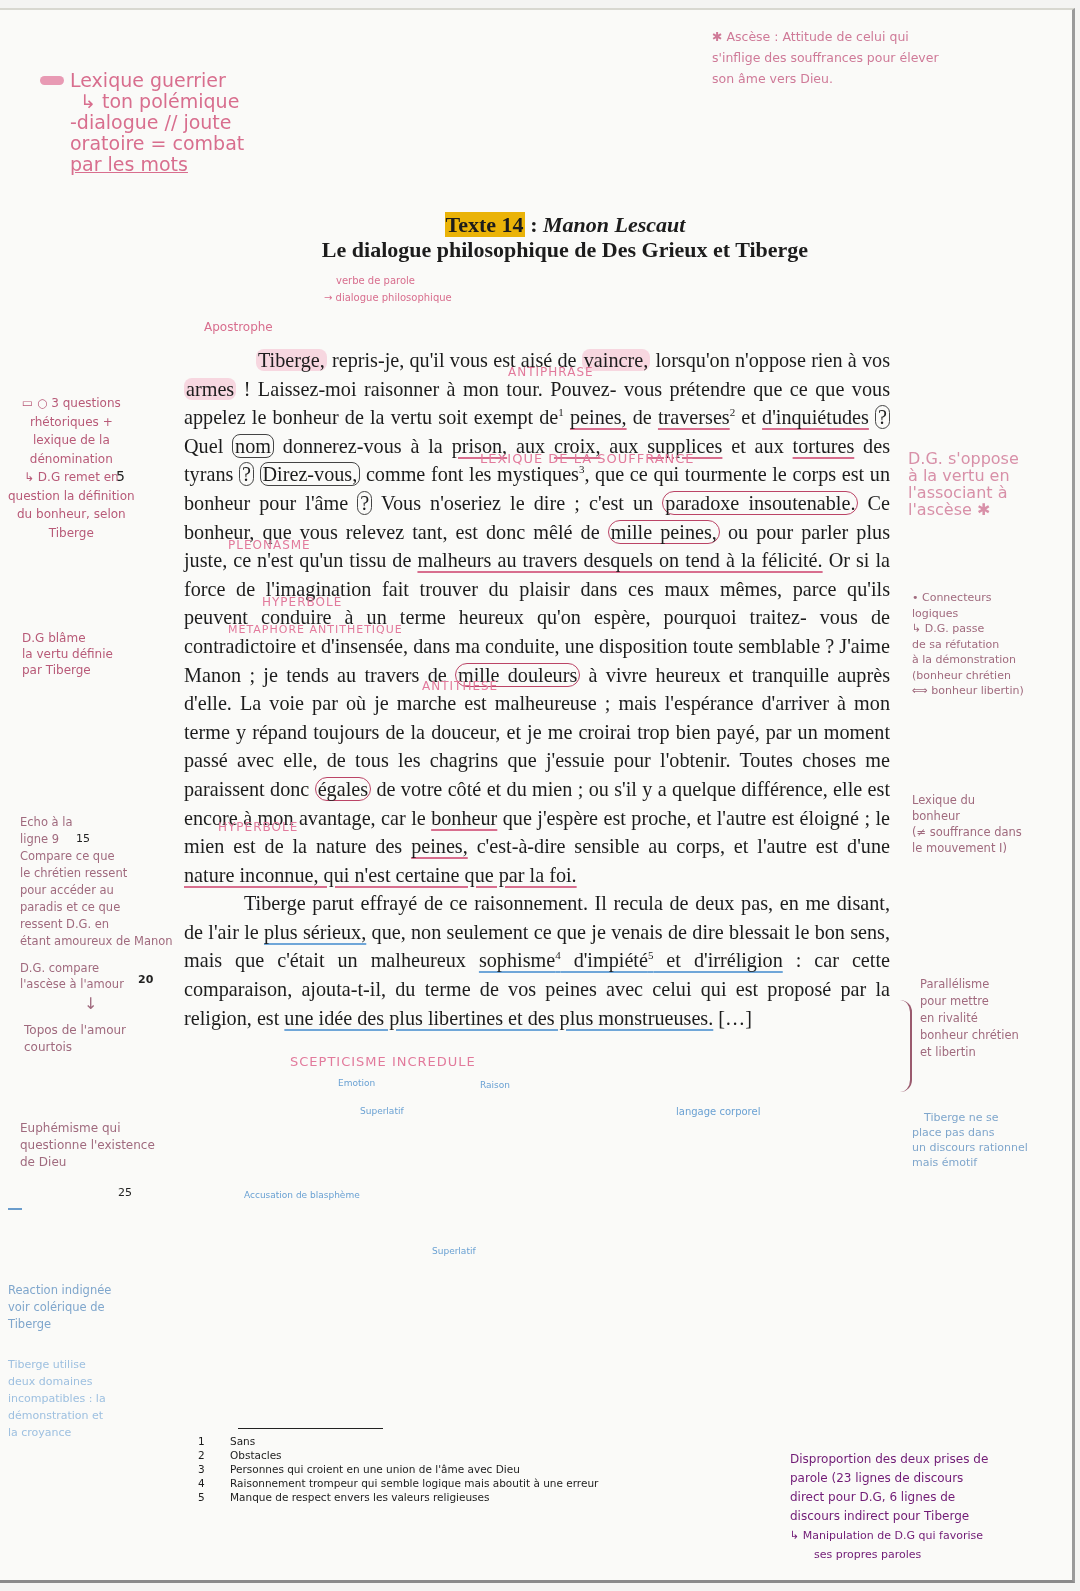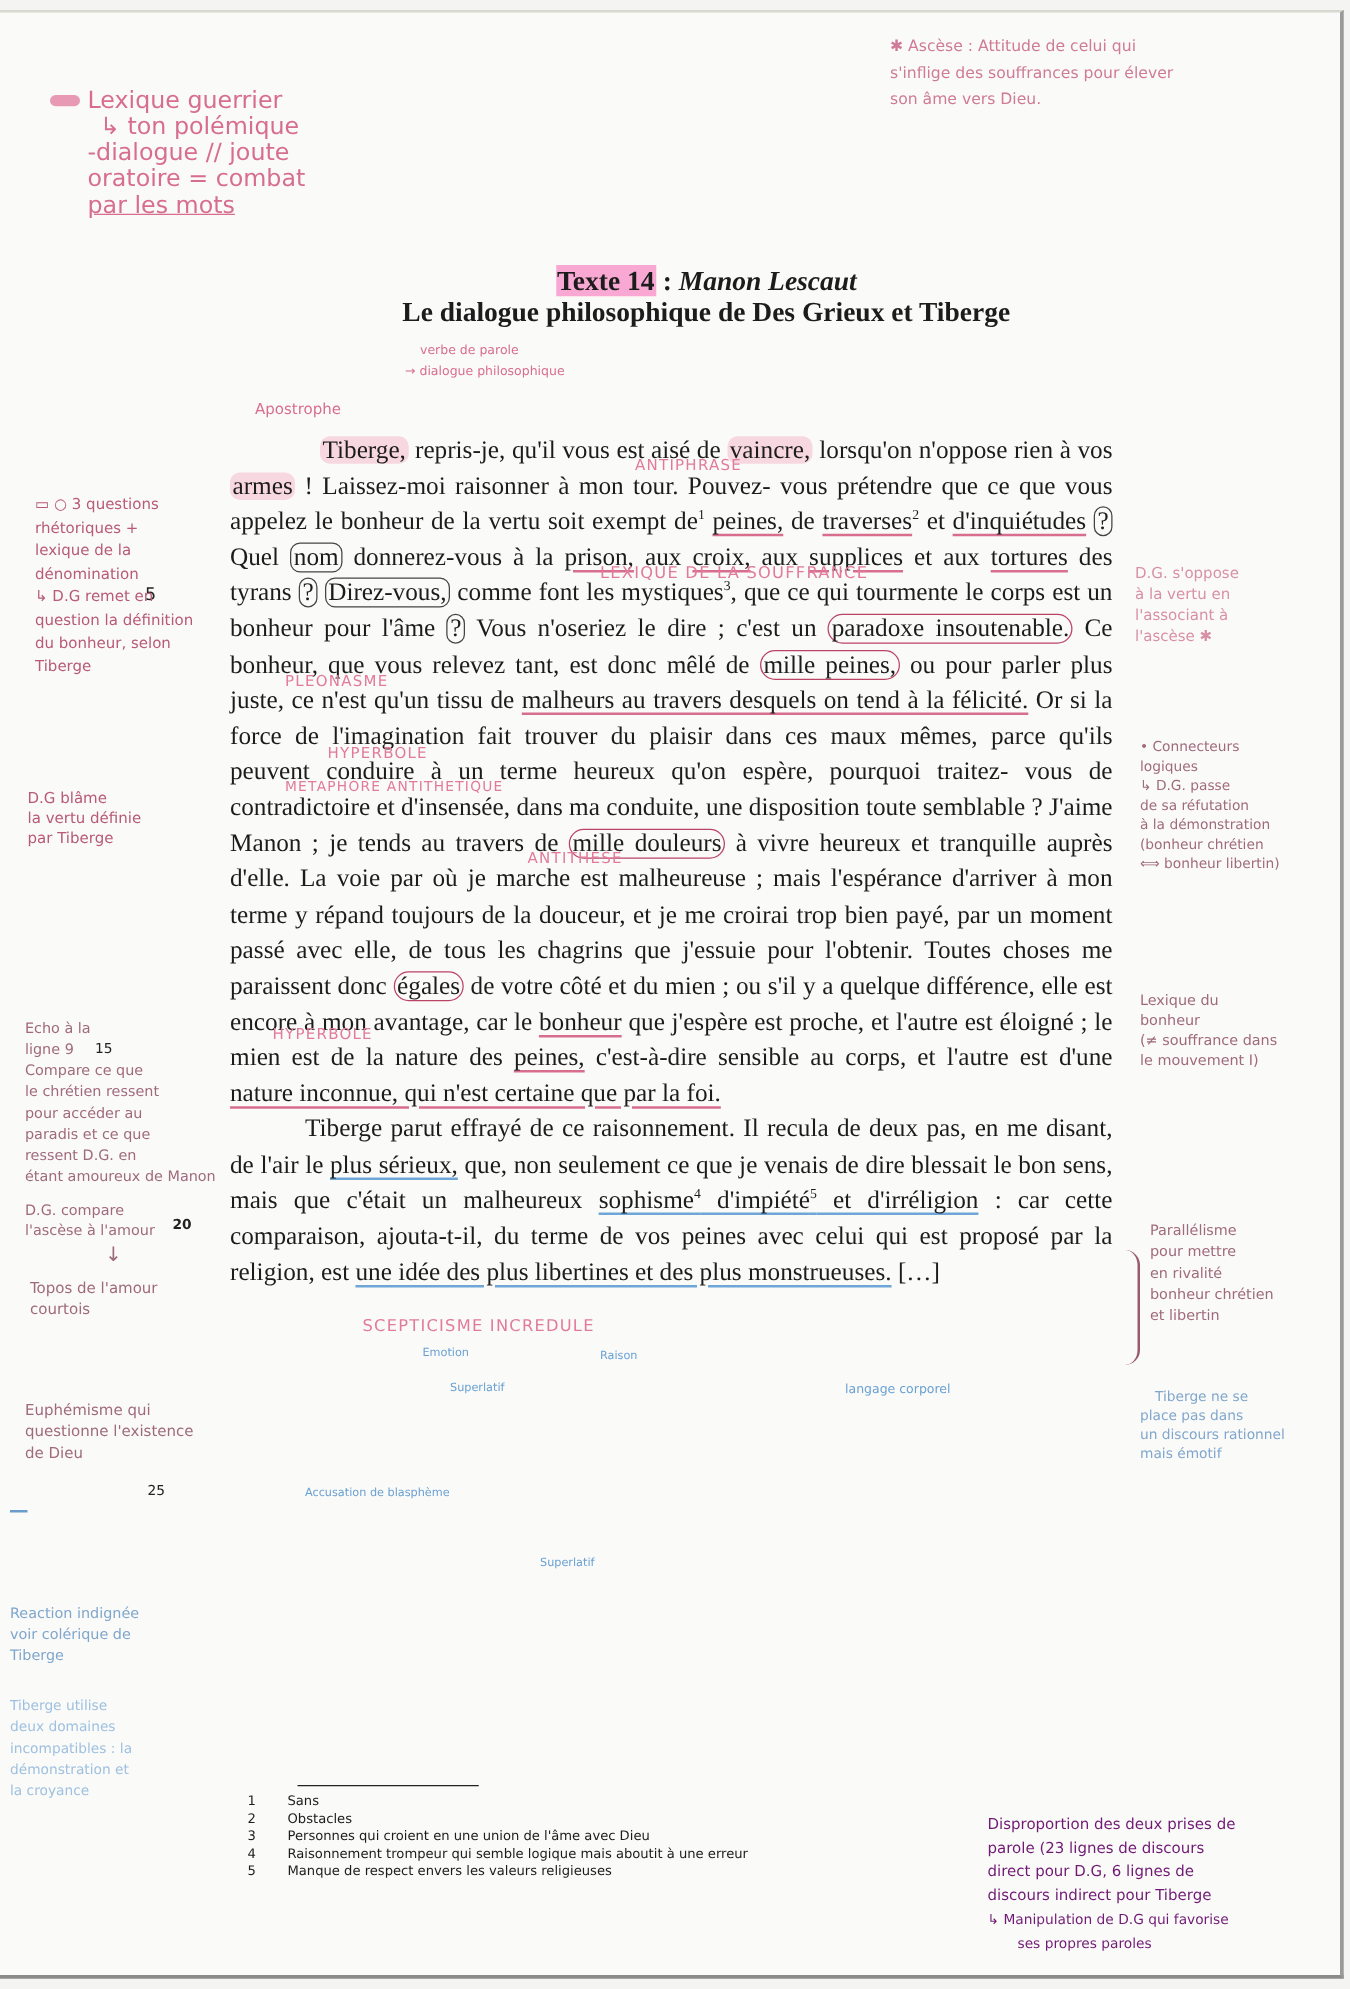--- a/index.html
+++ b/index.html
@@ -18,21 +18,21 @@
   }
   .hand { position:absolute; font-family:"DejaVu Sans", sans-serif; line-height:1.2; }
   .pink { color:#d86e8e; }
   .pink-dark { color:#b85a78; }
   .mauve { color:#a06a7e; }
   .blue { color:#7fa6cc; }
   .blue-dark { color:#701a75; }
 
   .title-block { position:absolute; left:240px; top:203px; width:650px; text-align:center; }
   .title1 { font-size:22px; line-height:24px; font-weight:bold; }
-  .title1 .hl { background:#f9a8d4; padding:0 1px; }
+  .title1 .hl { background:#eab308; padding:0 1px; }
   .title1 i { font-style:italic; }
   .title2 { font-size:22px; line-height:26px; font-weight:bold; }
 
   .text {
     position:absolute; left:184px; top:336px; width:706px;
     font-size:20.2px; line-height:28.6px; text-align:justify;
   }
   .text p { margin:0; text-indent:72px; }
   .text p + p { text-indent:60px; }
   .u-pink { text-decoration:underline; text-decoration-color:#d86e8e; text-decoration-thickness:2px; text-underline-offset:4px; }
@@ -135,21 +135,21 @@
   <span class="lbl blue-l" style="left:360px;top:1096px;">Superlatif</span>
   <span class="lbl blue-l" style="left:676px;top:1096px;font-size:10px;">langage corporel</span>
   <span class="lbl blue-l" style="left:244px;top:1180px;">Accusation de blasphème</span>
   <span class="lbl blue-l" style="left:432px;top:1236px;">Superlatif</span>
 
   <span class="hand" style="left:116px;top:458px;font-size:14px;color:#222;">5</span>
   <span class="hand" style="left:76px;top:822px;font-size:11px;color:#222;">15</span>
   <span class="hand" style="left:138px;top:963px;font-size:11px;font-weight:bold;color:#222;">20</span>
   <span class="hand" style="left:118px;top:1132px;font-size:11px;color:#222;margin-top:44px;">25</span>
 
-  <div class="hand pink-dark" style="left:28px;top:384px;font-size:12px;line-height:18.5px;">
+  <div class="hand pink-dark" style="left:8px;top:384px;font-size:12px;line-height:18.5px;text-align:center;">
     <div>▭ ○ 3 questions</div>
     <div>rhétoriques +</div>
     <div>lexique de la</div>
     <div>dénomination</div>
     <div>↳ D.G remet en</div>
     <div>question la définition</div>
     <div>du bonheur, selon</div>
     <div>Tiberge</div>
   </div>
   <div class="hand pink-dark" style="left:22px;top:620px;font-size:12px;line-height:16px;">
@@ -190,21 +190,21 @@
     <div>Tiberge</div>
   </div>
   <div class="hand blue" style="left:8px;top:1346px;font-size:11px;line-height:17px;color:#9ec0e0;">
     <div>Tiberge utilise</div>
     <div>deux domaines</div>
     <div>incompatibles : la</div>
     <div>démonstration et</div>
     <div>la croyance</div>
   </div>
 
-  <div class="hand pink" style="left:908px;top:440px;font-size:12px;line-height:17px;color:#d890a8;">
+  <div class="hand pink" style="left:908px;top:440px;font-size:16px;line-height:17px;color:#d890a8;">
     <div>D.G. s'oppose</div>
     <div>à la vertu en</div>
     <div>l'associant à</div>
     <div>l'ascèse ✱</div>
   </div>
   <div class="hand mauve" style="left:912px;top:580px;font-size:11px;line-height:15.5px;">
     <div>• Connecteurs</div>
     <div>logiques</div>
     <div>↳ D.G. passe</div>
     <div>de sa réfutation</div>

